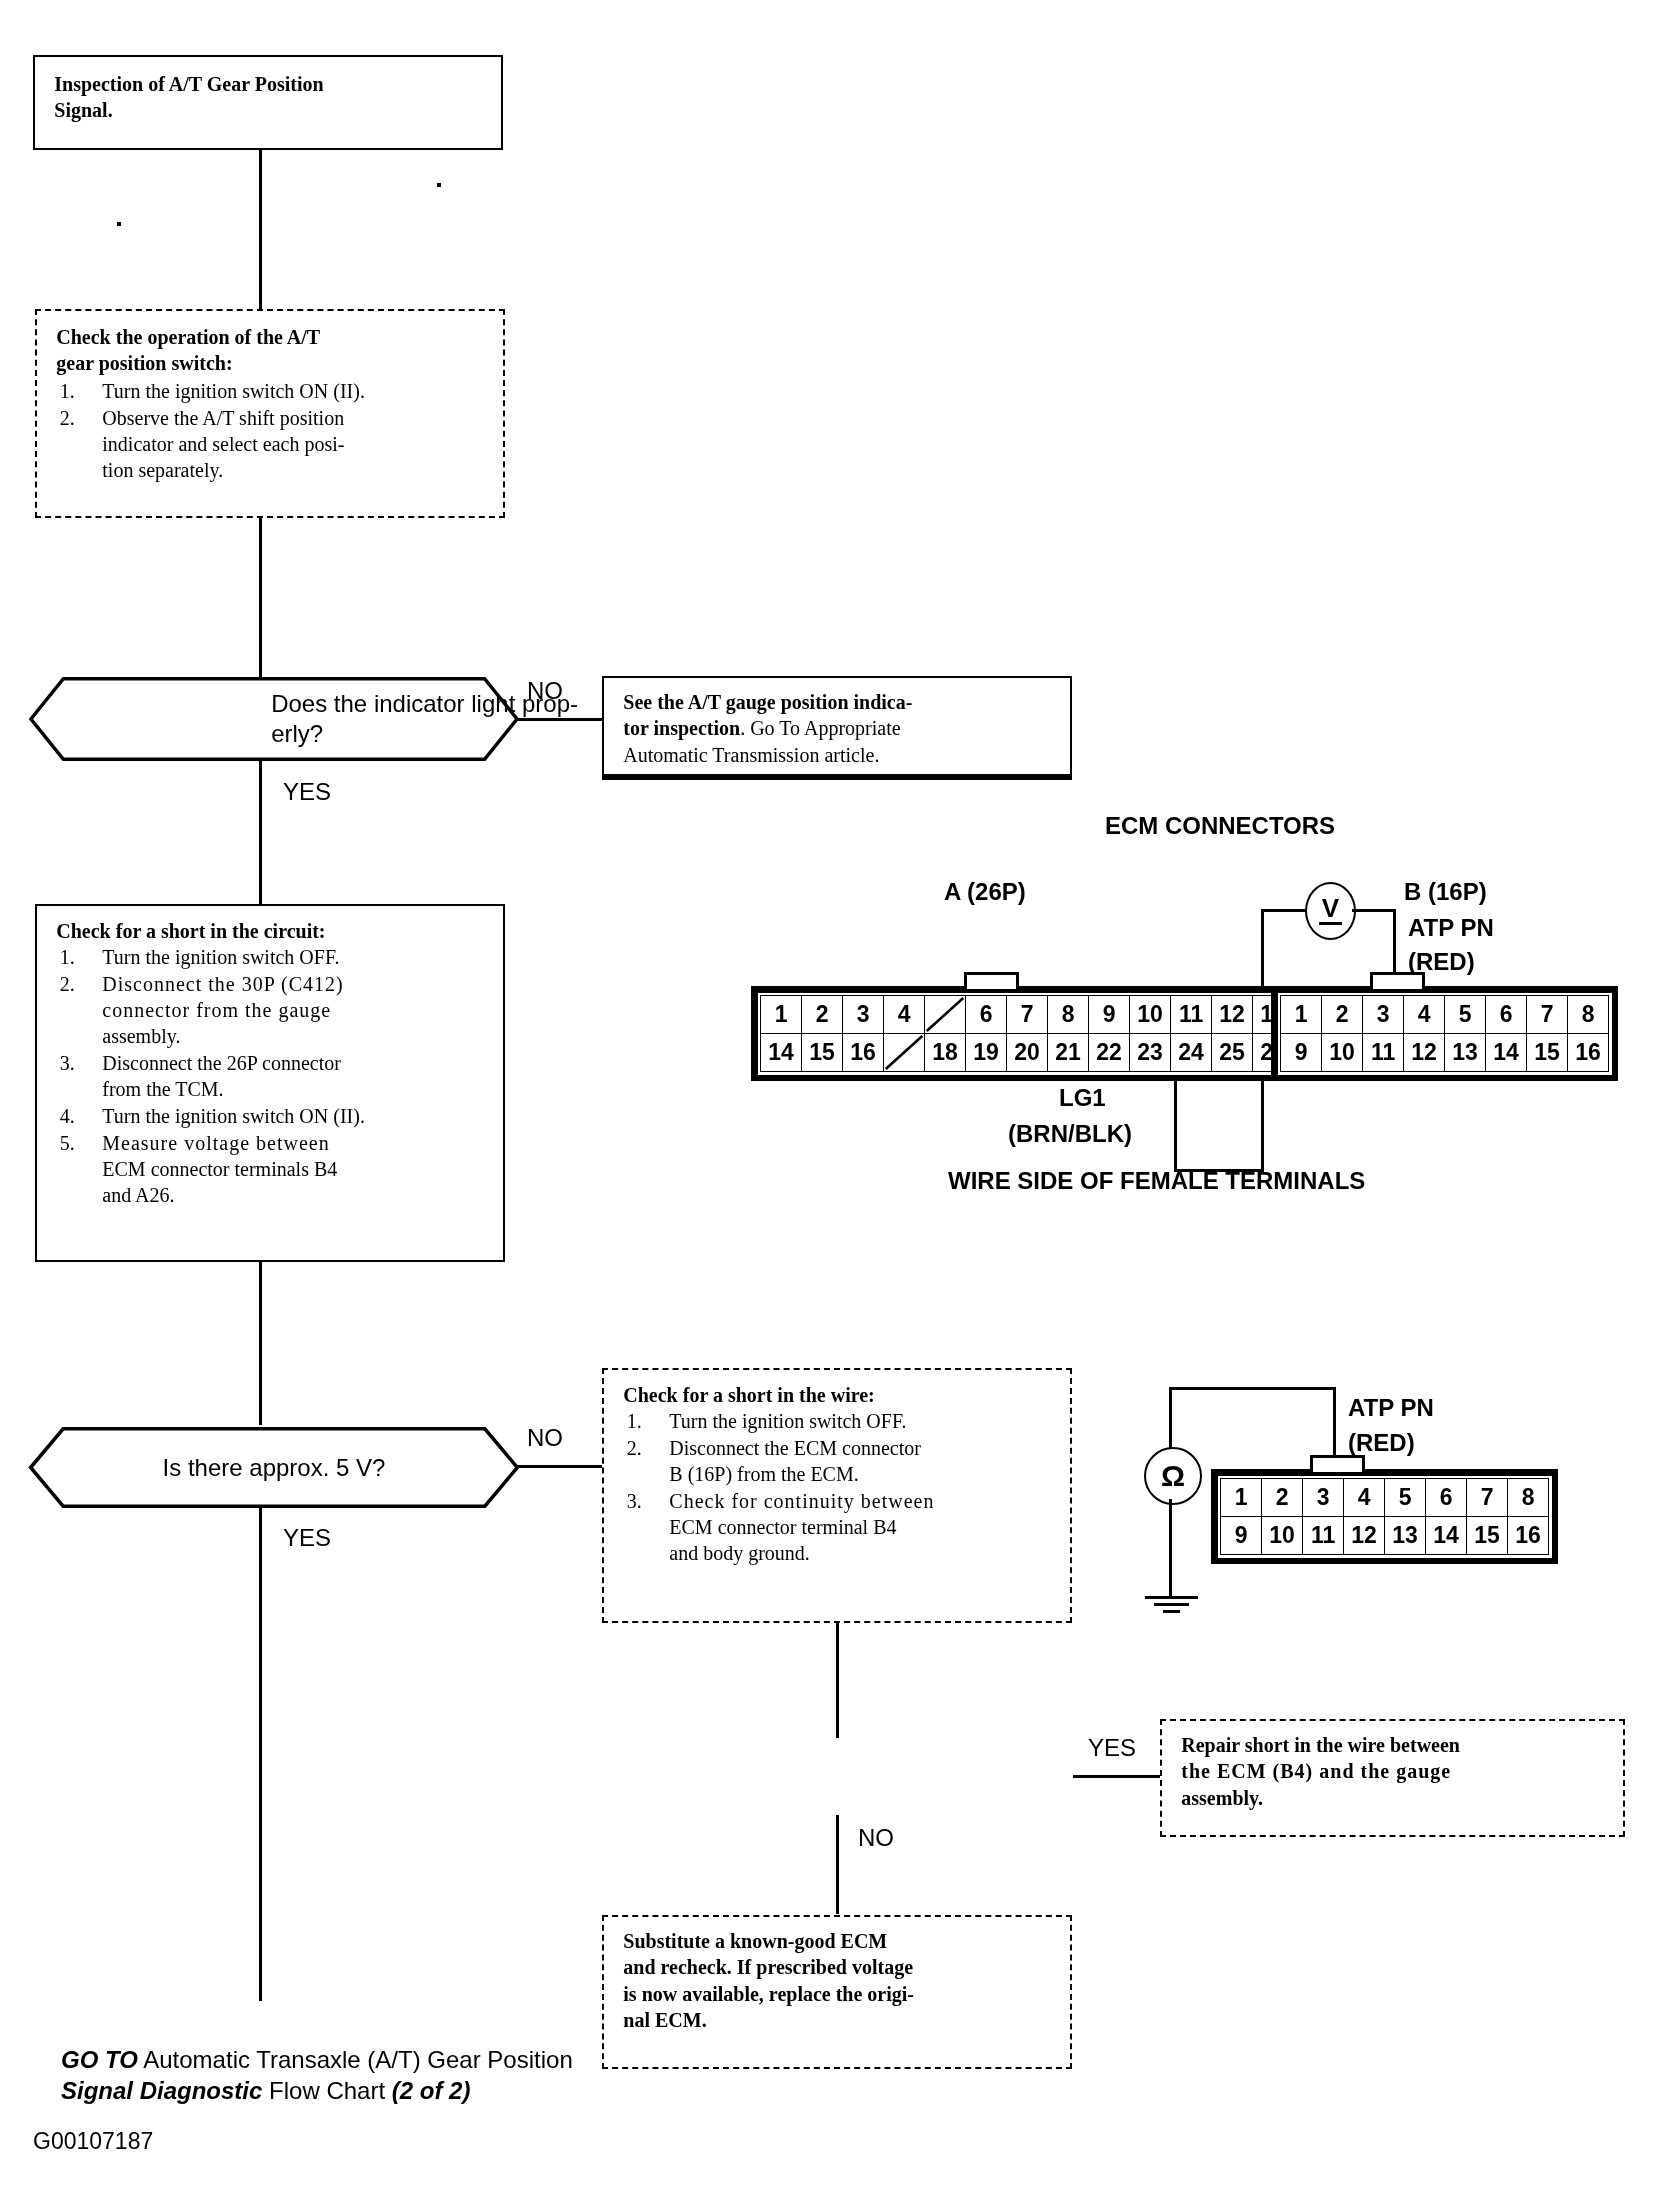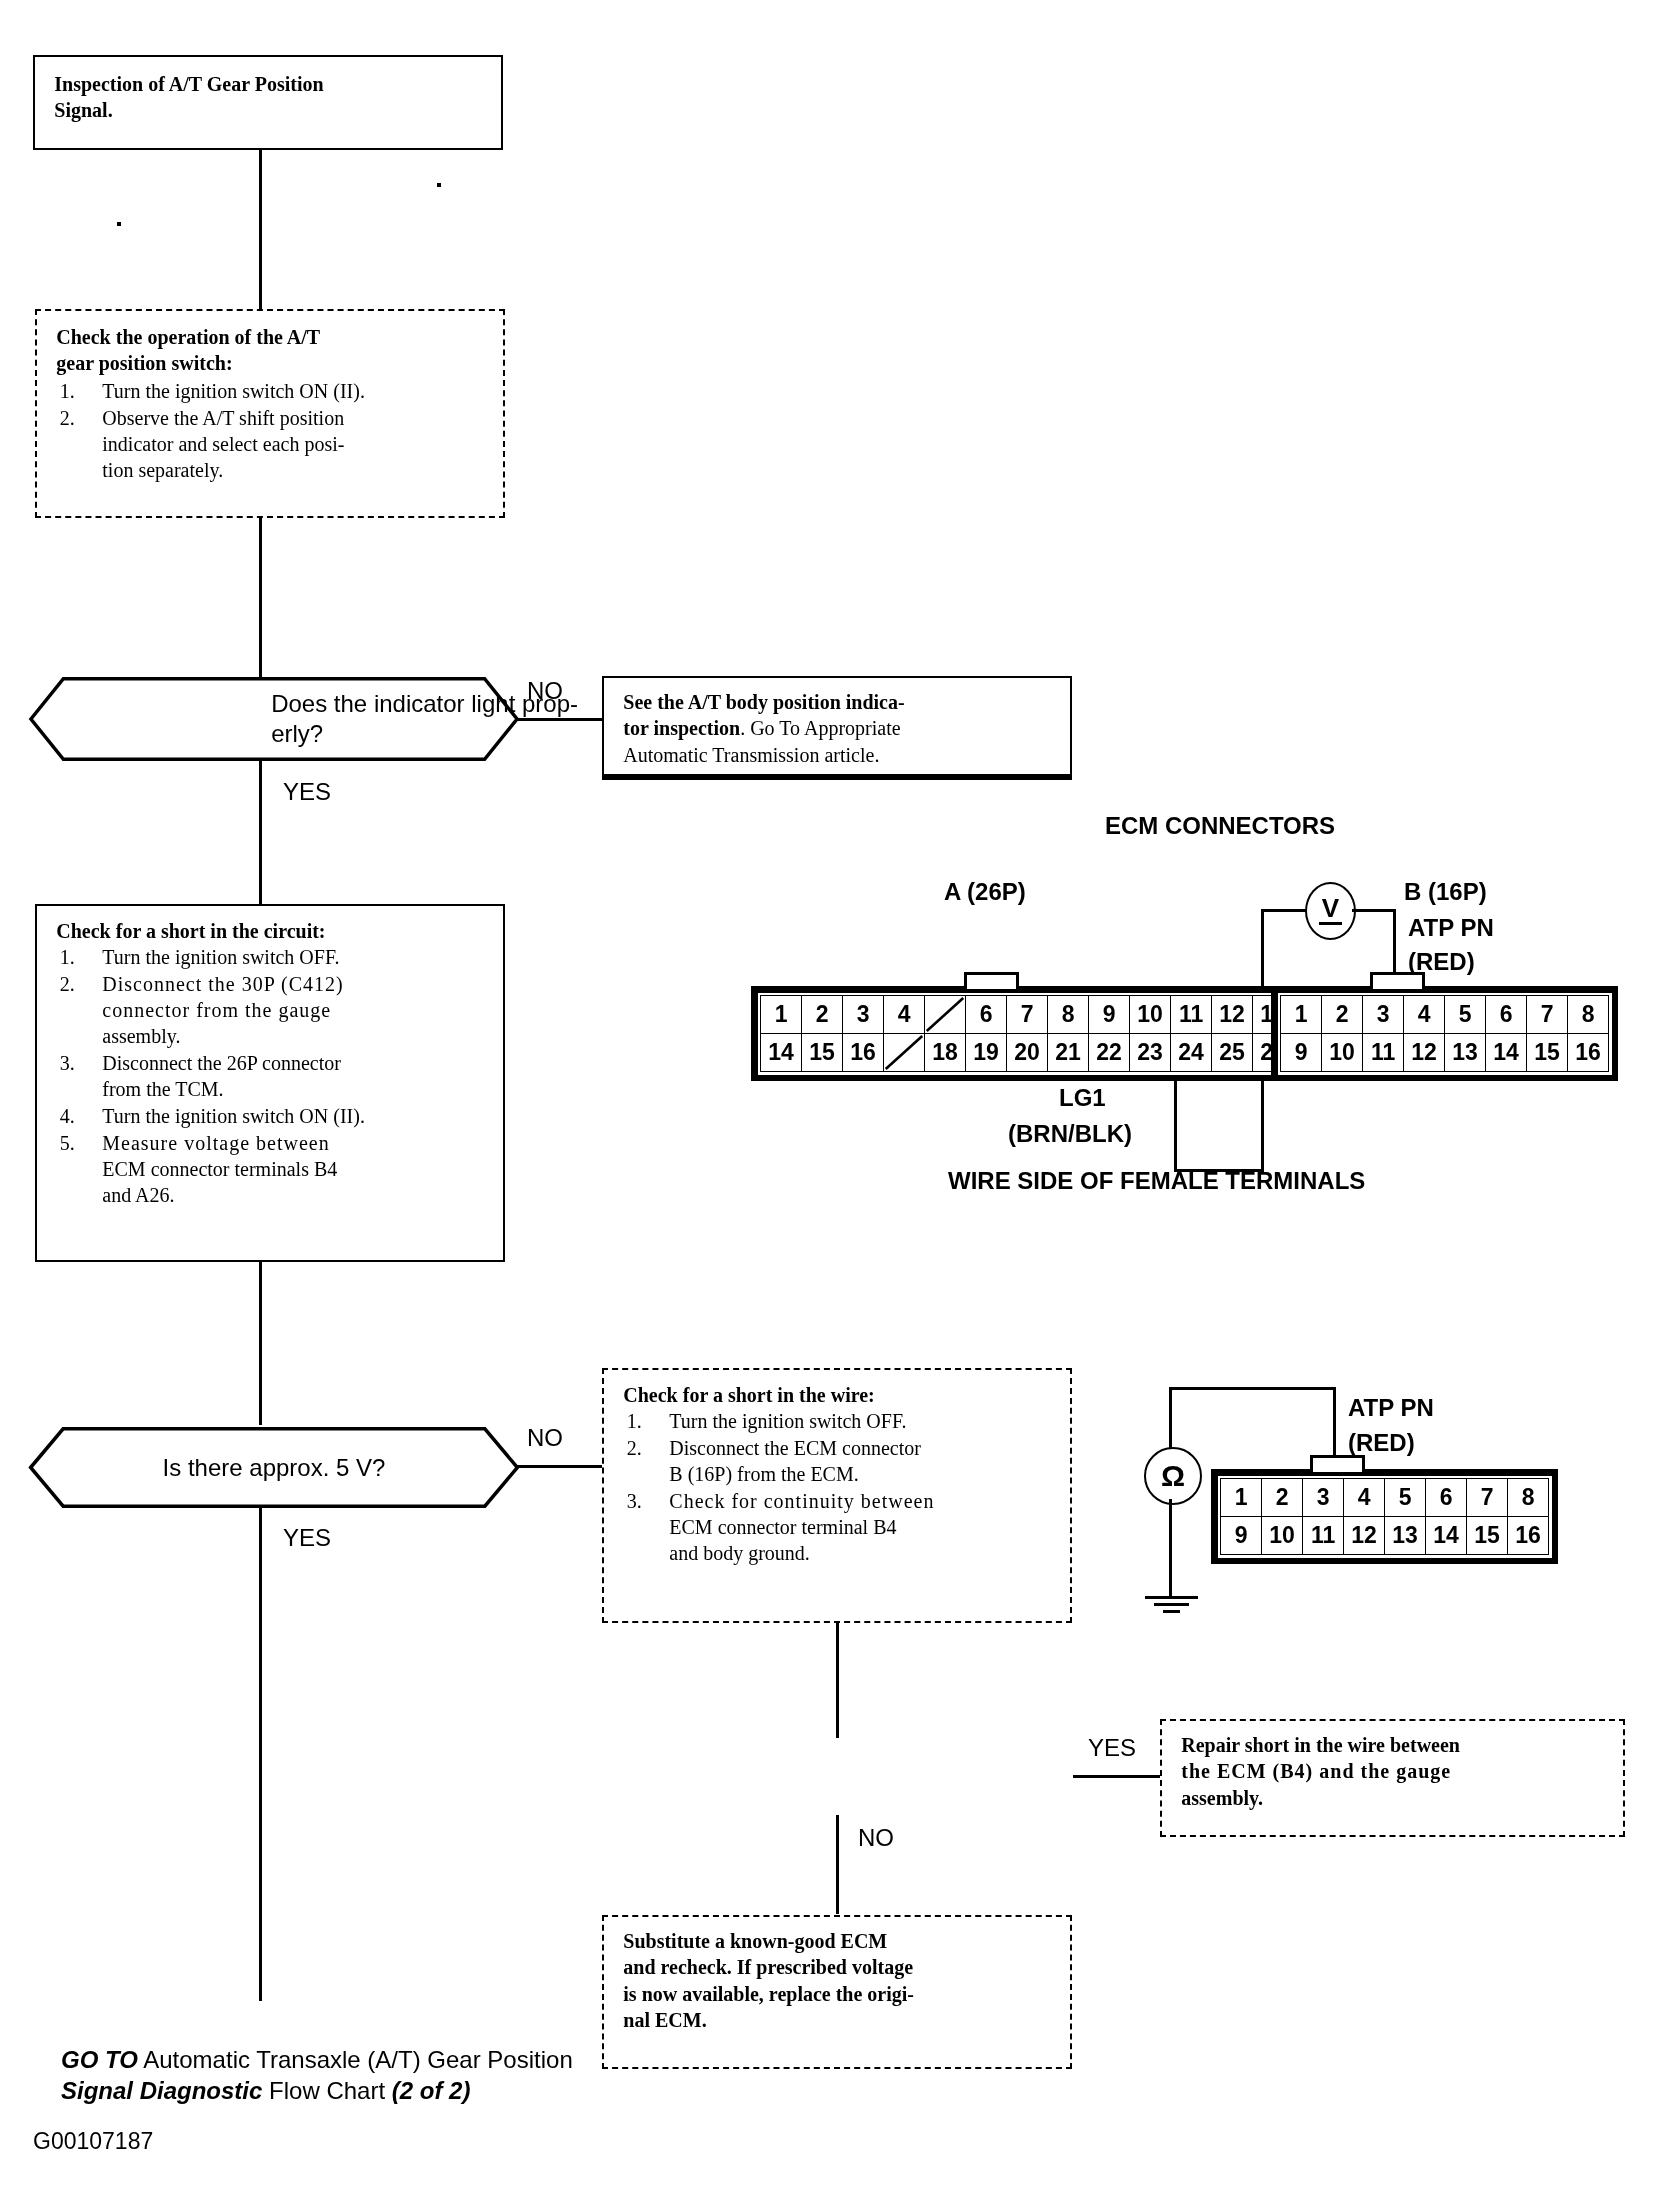--- a/index.html
+++ b/index.html
@@ -170,21 +170,21 @@
   </div>
 
   <div class="hline" style="left:517px; top:718px; width:85px;"></div>
   <div class="branch" style="left:527px; top:677px;">NO</div>
 
   <div class="vline" style="left:259px; top:760px; height:147px;"></div>
   <div class="branch" style="left:283px; top:778px;">YES</div>
 
   <div class="box" style="left:602px; top:676px; width:470px; height:104px; border-width:2.6px; border-bottom-width:6.1px;">
     <div class="inner" style="padding-top:10.5px; line-height:1.34;">
-      <span class="bold">See the A/T body position indica-</span><br>
+      <span class="bold">See the A/T gauge position indica-</span><br>
       <span class="bold">tor inspection</span><span>. Go To Appropriate</span><br>
       <span>Automatic Transmission article.</span>
     </div>
   </div>
 
   <div class="labc" style="left:1053px; top:785px; width:334px;margin-top:27px;">ECM CONNECTORS</div>
 
   <div class="lab" style="left:944px; top:878px;">A (26P)</div>
   <div class="lab" style="left:1404px; top:878px;">B (16P)</div>
 

